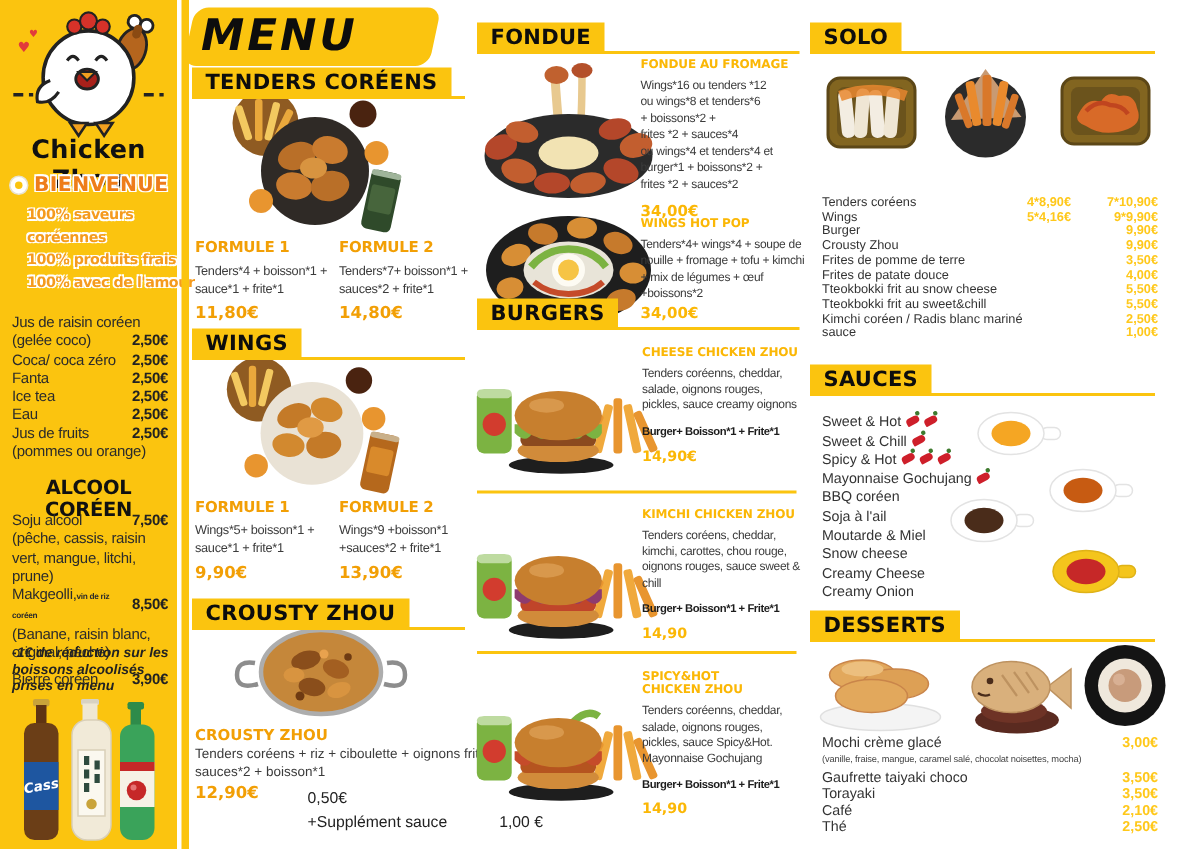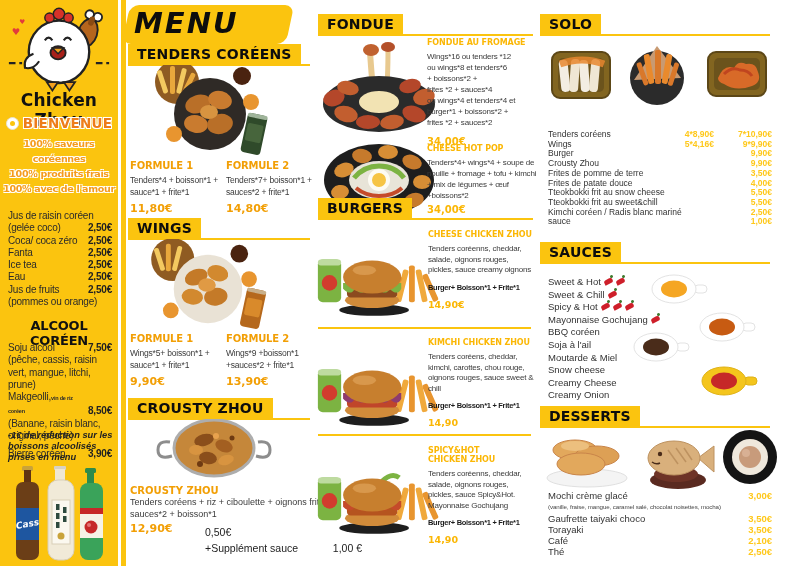--- a/index.html
+++ b/index.html
@@ -8,25 +8,25 @@
 #page{position:relative;width:800px;height:566px;background:#fff;overflow:hidden;color:var(--gray)}
 .abs{position:absolute}
 
 #sidebar{position:absolute;left:0;top:0;width:118px;height:566px;background:var(--y)}
 .vdiv{position:absolute;left:121px;top:0;width:5px;height:566px;background:var(--y)}
 .brand{position:absolute;top:90px;left:0;width:118px;text-align:center;font-weight:800;font-size:17px;color:#111;letter-spacing:.2px}
 .welcome{position:absolute;top:115px;left:0;width:118px;display:flex;align-items:center;justify-content:center;gap:4px}
 .badge{width:13px;height:13px;border-radius:50%;background:#fff;border:1.5px solid #e7e2d2;display:inline-block;position:relative}
 .badge::after{content:"";position:absolute;left:3px;top:3px;width:5px;height:5px;border-radius:50%;background:var(--y)}
 .welcome .wtxt{font-size:13.5px;font-weight:900;color:#EE7D1A;letter-spacing:.3px;text-shadow:-1px -1px 0 #fff,1px -1px 0 #fff,-1px 1px 0 #fff,1px 1px 0 #fff}
-.taglines{position:absolute;top:136px;left:0;width:118px;text-align:center}
+.taglines{position:absolute;top:136px;left:18px;width:118px;text-align:left}
 .taglines div{font-size:9.5px;font-weight:800;letter-spacing:-.3px;line-height:15px;color:#F59B1D;text-shadow:-1px -1px 0 #fff,1px -1px 0 #fff,-1px 1px 0 #fff,1px 1px 0 #fff}
 .side-h{position:absolute;left:0;width:118px;text-align:center;font-weight:900;color:#111}
 .drinks{position:absolute;left:8px;top:210px;width:104px;font-family:"Liberation Sans",sans-serif;font-size:10px;letter-spacing:-.2px;color:#2b2b2b;line-height:12.3px}
-.drow{display:flex;justify-content:space-between;align-items:flex-end}
+.drow{display:flex;justify-content:space-between;align-items:center}
 .drow .pr{font-weight:700;color:#222;white-space:nowrap;margin-left:2px}
 .dsub{color:#2b2b2b}
 .tiny{font-size:5.5px;font-weight:700}
 .note{position:absolute;left:8px;top:430px;width:105px;font-style:italic;font-weight:700;font-size:9.3px;line-height:11px;color:#222;font-family:"Liberation Sans",sans-serif}
 
 .sec{position:absolute;height:22px}
 .sec .bar{position:relative;z-index:1;display:inline-block;background:var(--y);color:#0d0d0d;font-weight:800;padding:2px 9px 3px;font-size:14px;letter-spacing:.2px}
 .sec .line{position:absolute;left:0;bottom:0;height:2.5px;background:var(--y);width:100%}
 
 .menu-bg{position:absolute;left:126px;top:5px;width:164px;height:39px;background:var(--y);border-radius:9px;transform:skewX(-12deg)}
@@ -339,21 +339,21 @@
     <ellipse cx="92" cy="60" rx="10" ry="7" fill="#C67A2C" transform="rotate(-15 92 60)"></ellipse>
     <ellipse cx="68" cy="70" rx="10" ry="7" fill="#D78E35"></ellipse>
     <ellipse cx="40" cy="68" rx="10" ry="7" fill="#C67A2C" transform="rotate(12 40 68)"></ellipse>
     <ellipse cx="18" cy="52" rx="9" ry="7" fill="#D78E35" transform="rotate(-10 18 52)"></ellipse>
     <ellipse cx="57" cy="40" rx="30" ry="19" fill="#E8E4D8"></ellipse>
     <path d="M32 38 q10 -12 25 -12 q16 0 25 12" stroke="#7CB342" stroke-width="5" fill="none"></path>
     <path d="M34 48 q10 8 23 8 q14 0 23 -8" stroke="#C54B2A" stroke-width="4" fill="none"></path>
     <circle cx="57" cy="40" r="9" fill="#F6C445" stroke="#FDFBF3" stroke-width="4"></circle>
   </svg>
   <div class="ftext" style="left:427px;top:144px;width:112px">
-    <div class="f-title">CHEESE HOT POP</div>
+    <div class="f-title">WINGS HOT POP</div>
     <div class="f-desc" style="white-space:normal">Tenders*4+ wings*4 + soupe de nouille + fromage + tofu + kimchi + mix de légumes + œuf +boissons*2</div>
     <div class="f-price" style="margin-top:3px">34,00€</div>
   </div>
 
   <div class="sec" style="left:318px;top:198px;width:215px">
     <span class="bar">BURGERS</span><span class="line"></span>
   </div>
 
   <svg class="abs" style="left:314px;top:240px" width="126" height="78" viewBox="0 0 130 80">
     <rect x="4" y="20" width="24" height="44" rx="5" fill="#7CB342"></rect>

